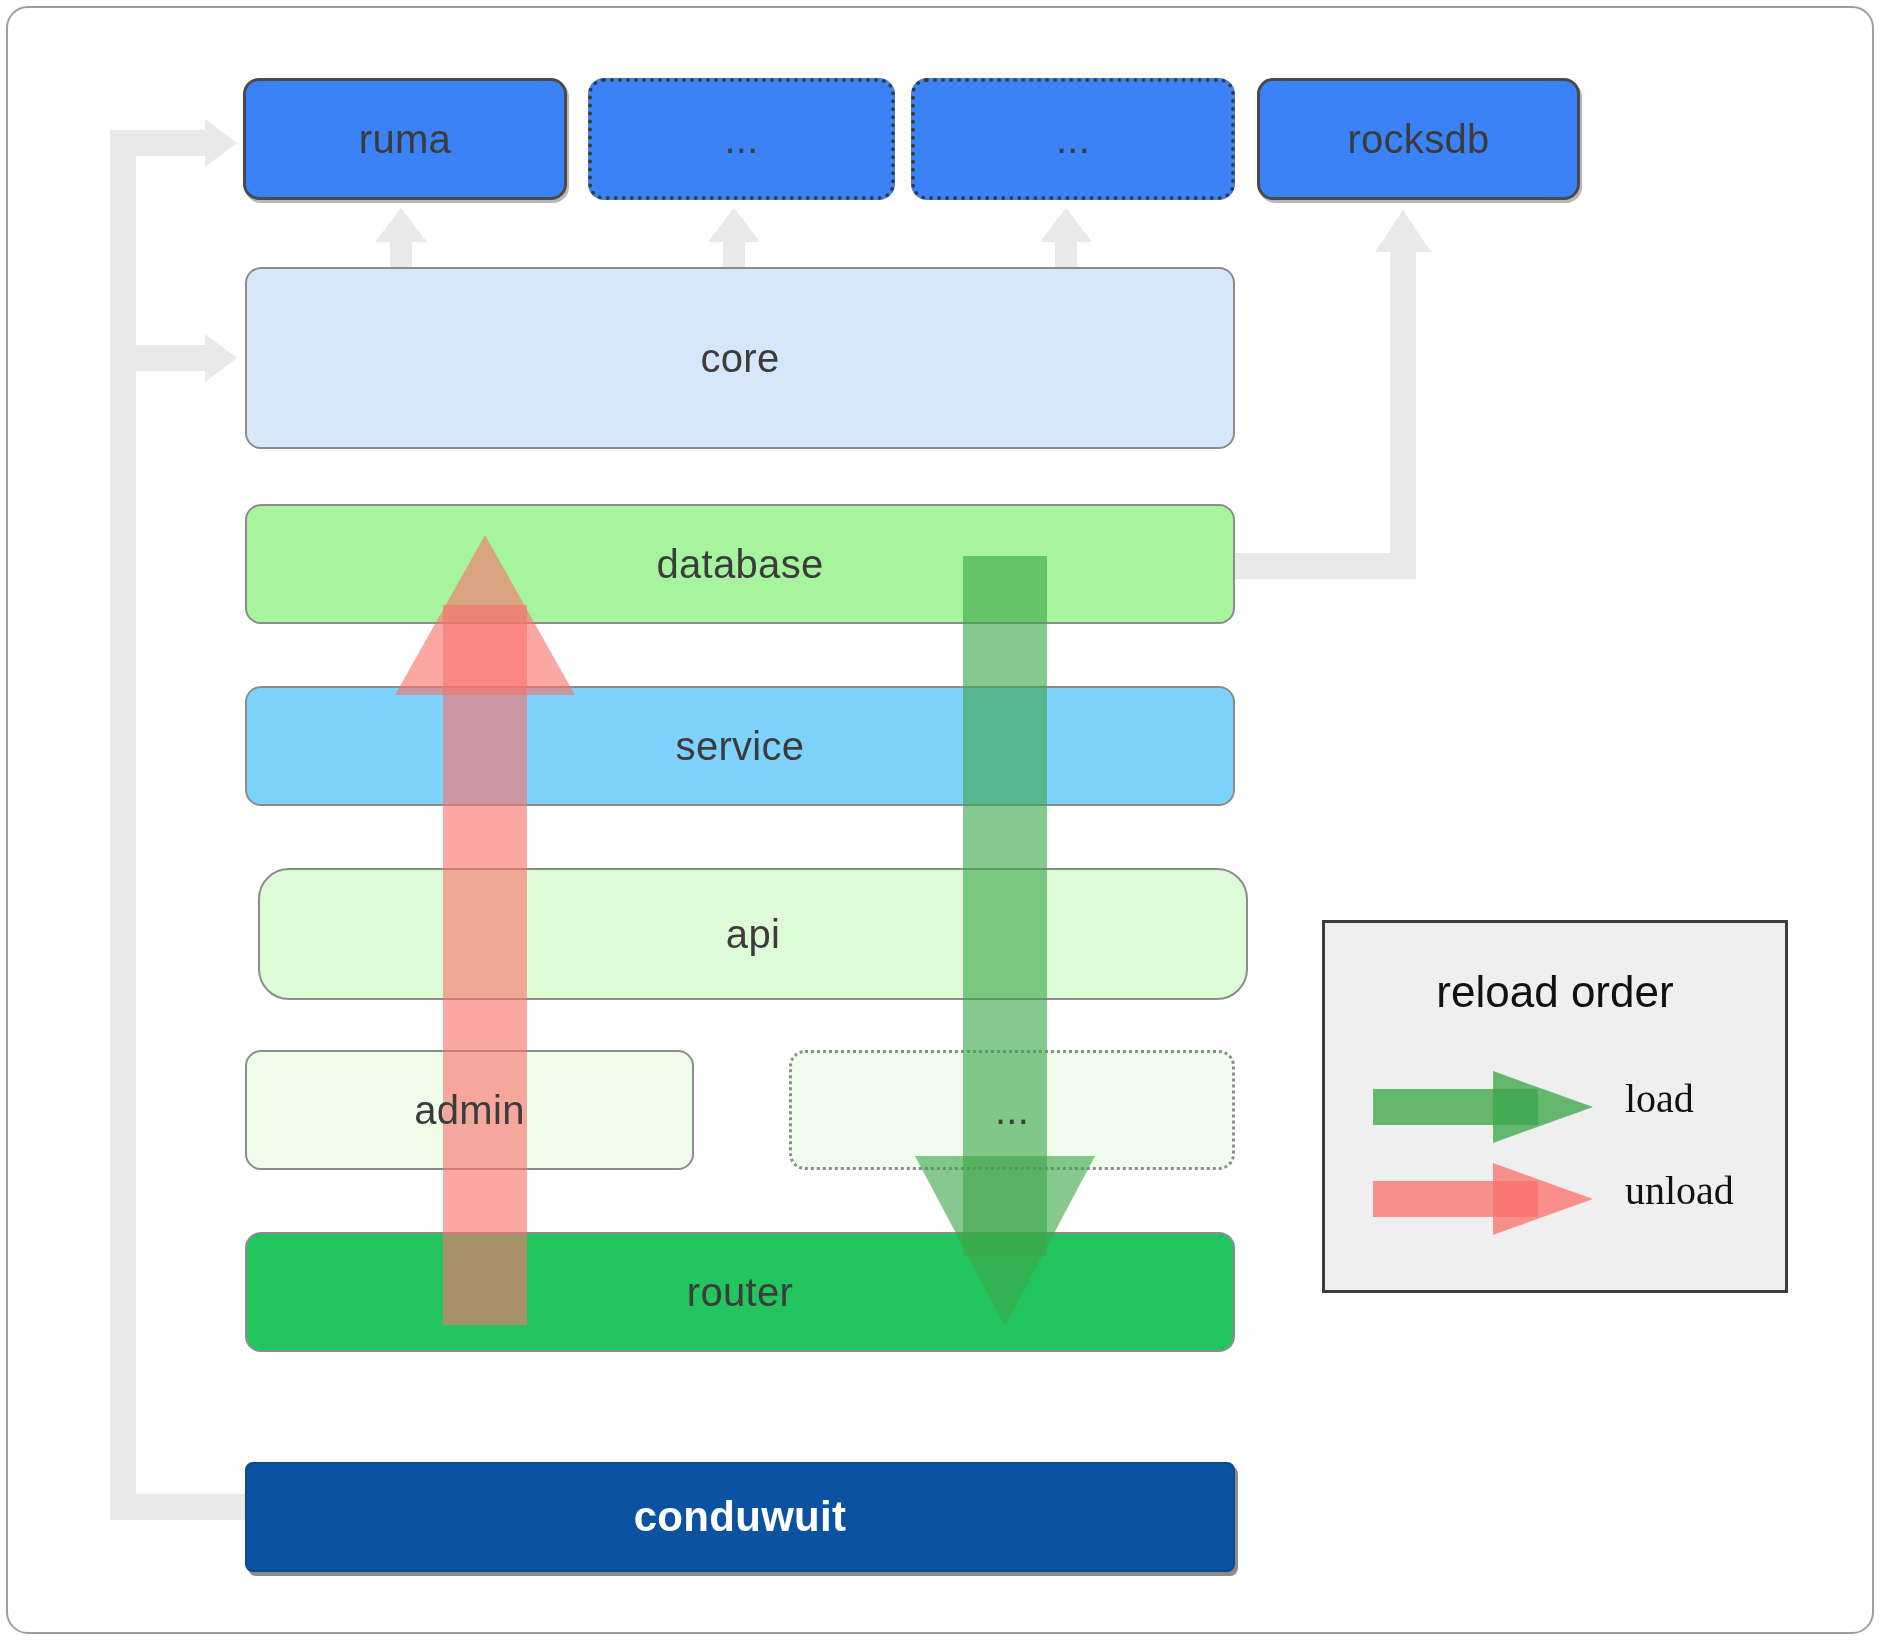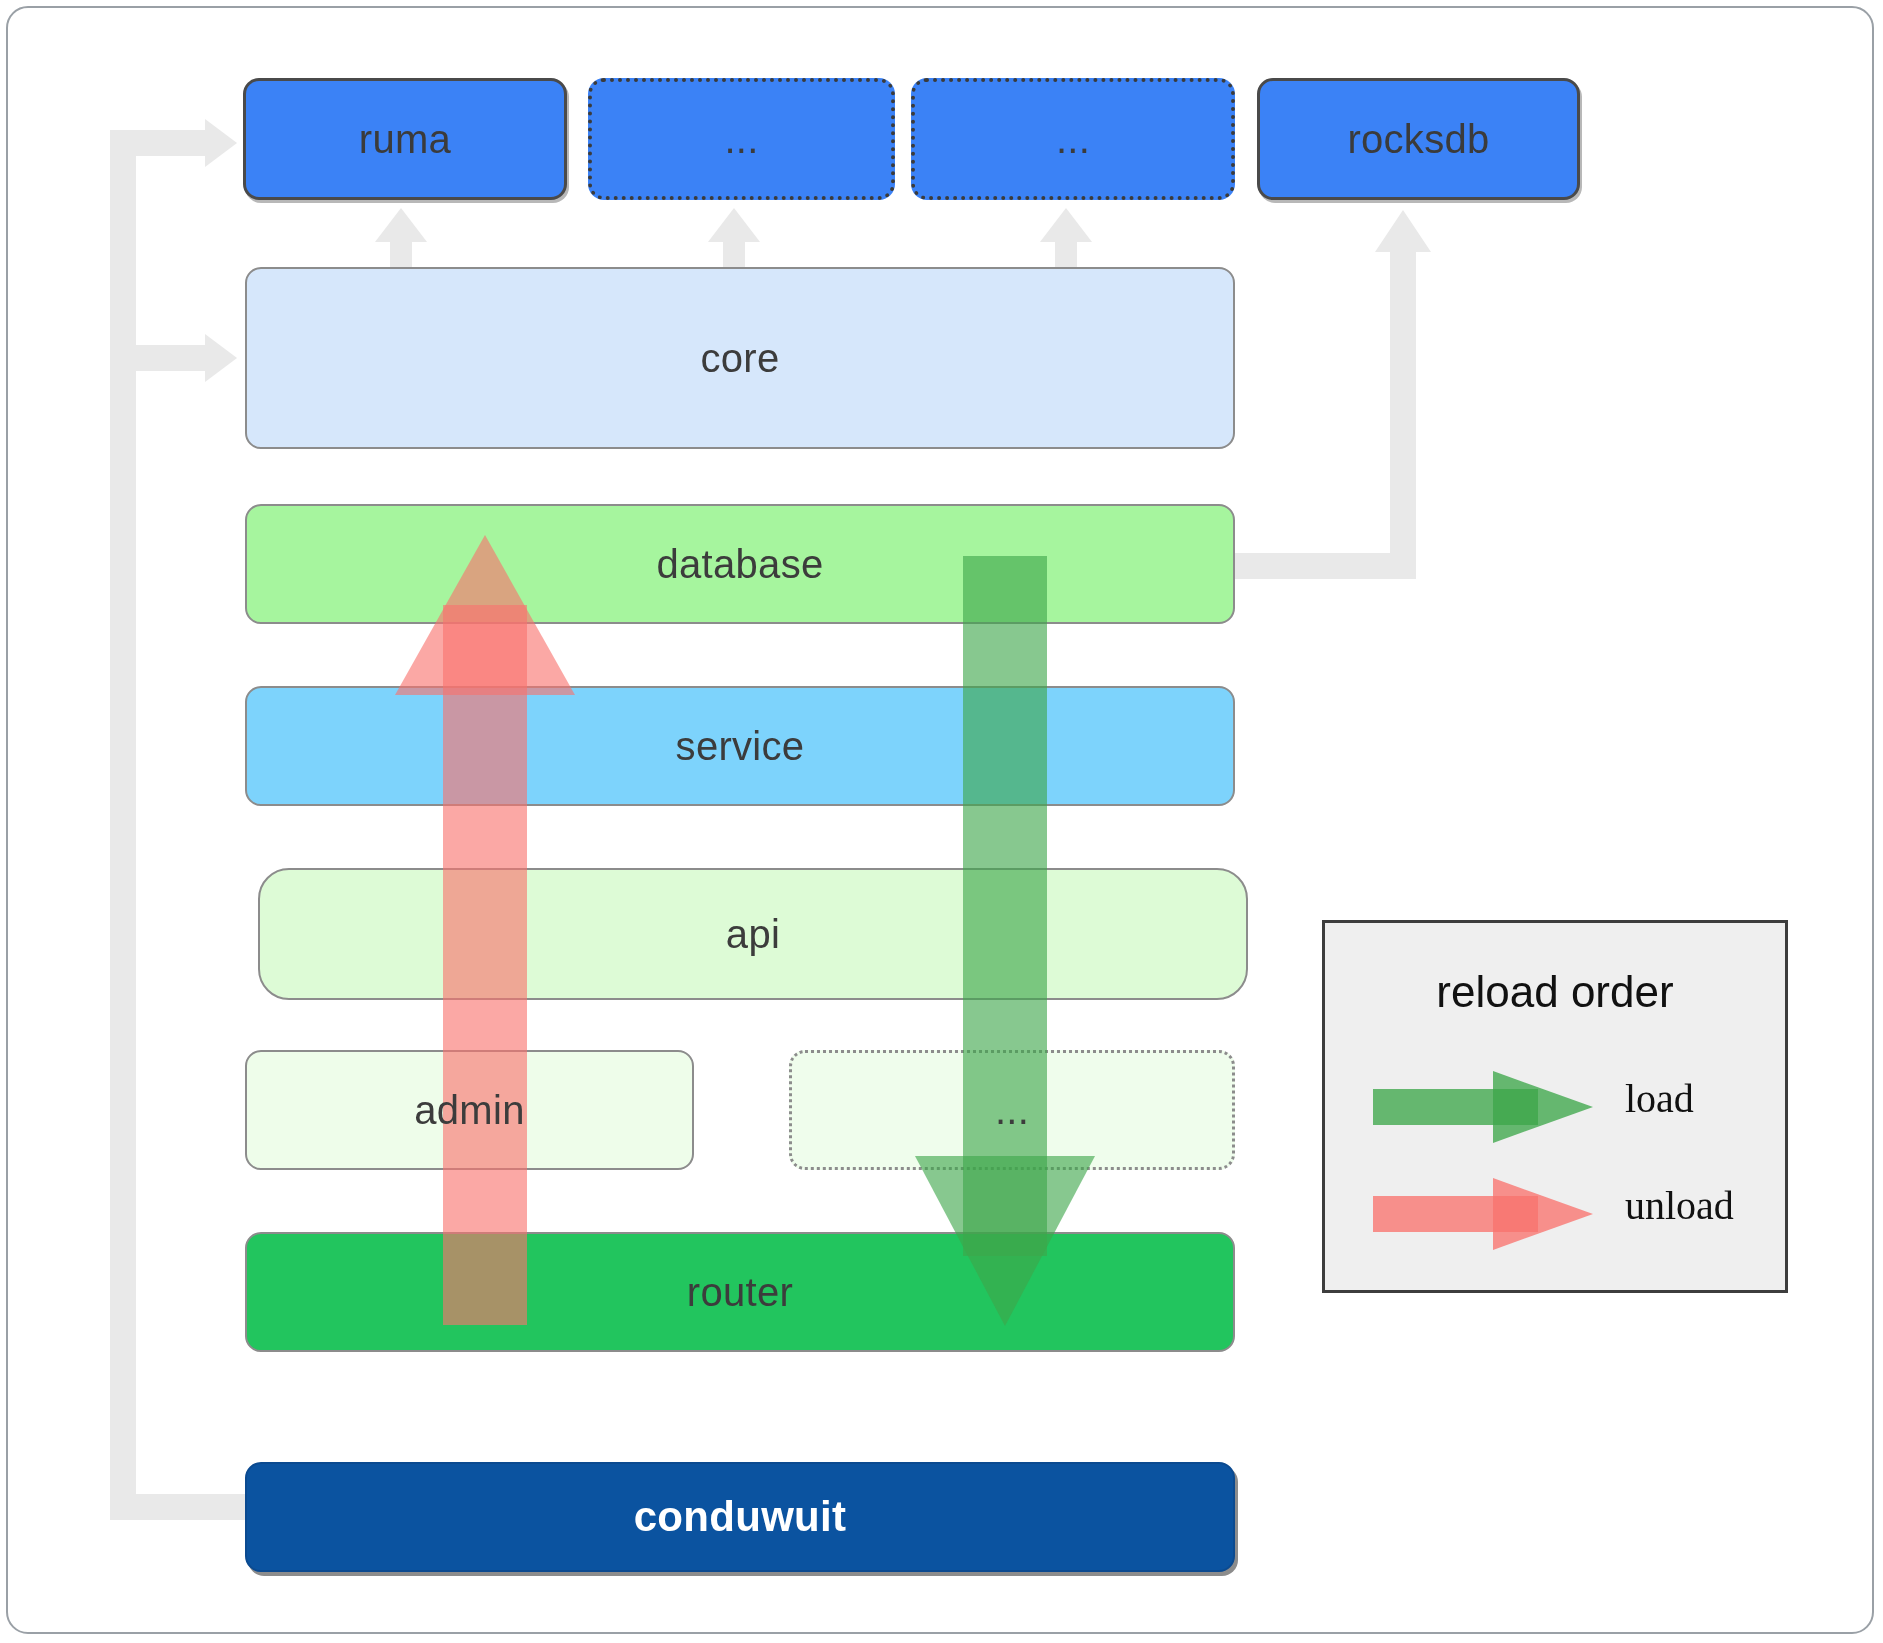--- a/index.html
+++ b/index.html
@@ -70,21 +70,21 @@
   .c-admin    { background:#eefdea; }
   .c-dots     { background:#effdec; }
   .c-router   { background:#22c55e; }
 
   
   .root-node {
     background:#0b53a0;
     color:#ffffff;
     font-weight:bold;
     border:2px solid #0b4a90;
-    border-radius:16px;
+    border-radius:8px;
     font-size:42px;
     box-shadow: 3px 4px 0 rgba(0,0,0,.45);
   }
 
   
   .conn { position:absolute; background:#e9e9e9; }
   .conn-arrow { position:absolute; width:0; height:0; }
 
   
   #legend {
@@ -207,21 +207,21 @@
     <div class="legend-row" style="top:140px;">
       <svg class="lg-arrow" viewBox="0 0 220 90" xmlns="http://www.w3.org/2000/svg">
         <g fill="#3ea64a" fill-opacity="0.78">
           <rect x="0" y="26" width="165" height="36"></rect>
           <polygon points="220,44 120,8 120,80"></polygon>
         </g>
       </svg>
       <span class="legend-label">load</span>
     </div>
 
-    <div class="legend-row" style="top:247px;padding-left:11px;">
+    <div class="legend-row" style="top:232px;padding-left:11px;">
       <svg class="lg-arrow" viewBox="0 0 220 90" xmlns="http://www.w3.org/2000/svg">
         <g fill="#f8736e" fill-opacity="0.78">
           <rect x="0" y="26" width="165" height="36"></rect>
           <polygon points="220,44 120,8 120,80"></polygon>
         </g>
       </svg>
       <span class="legend-label">unload</span>
     </div>
   </div>
 

